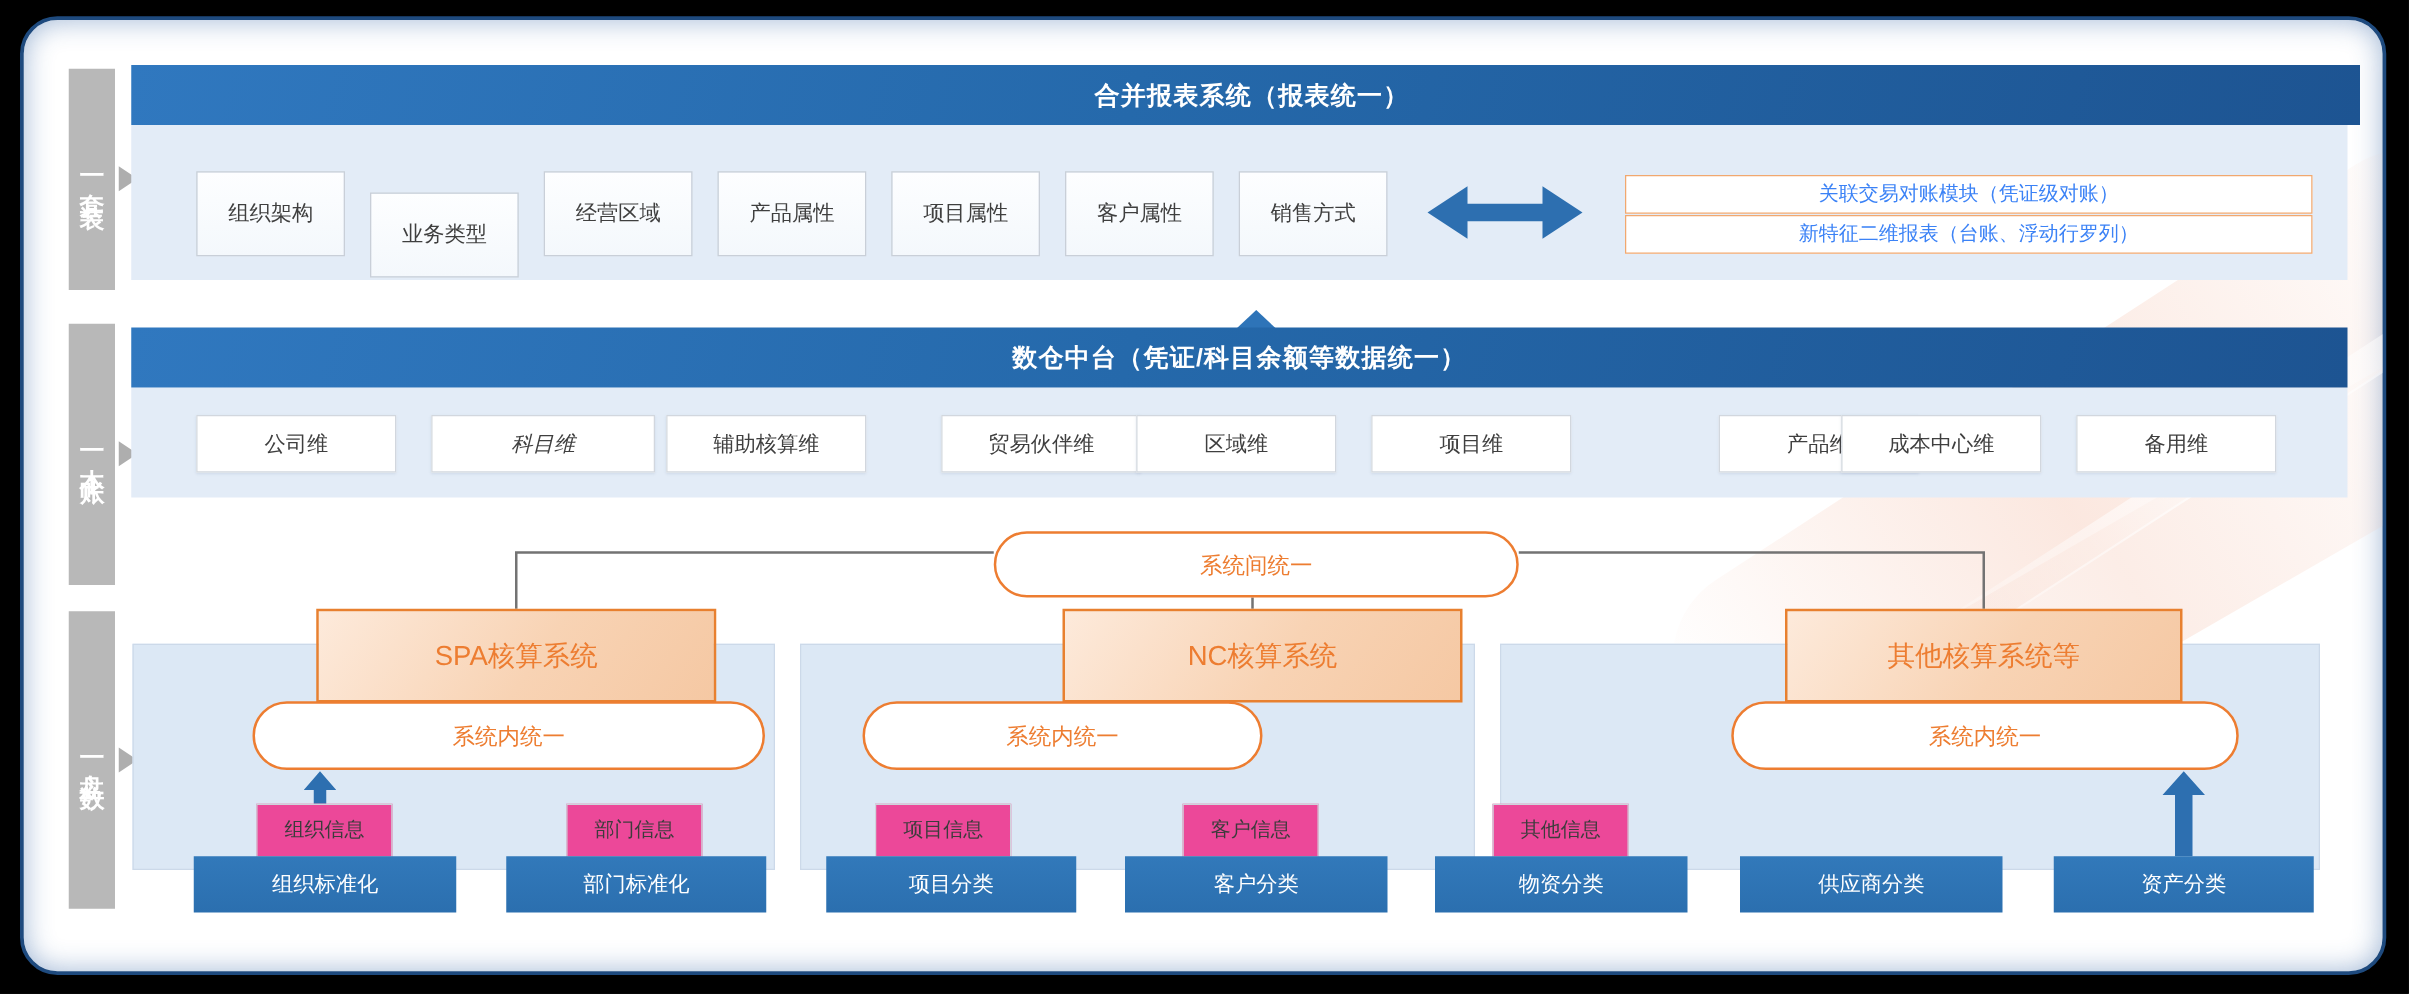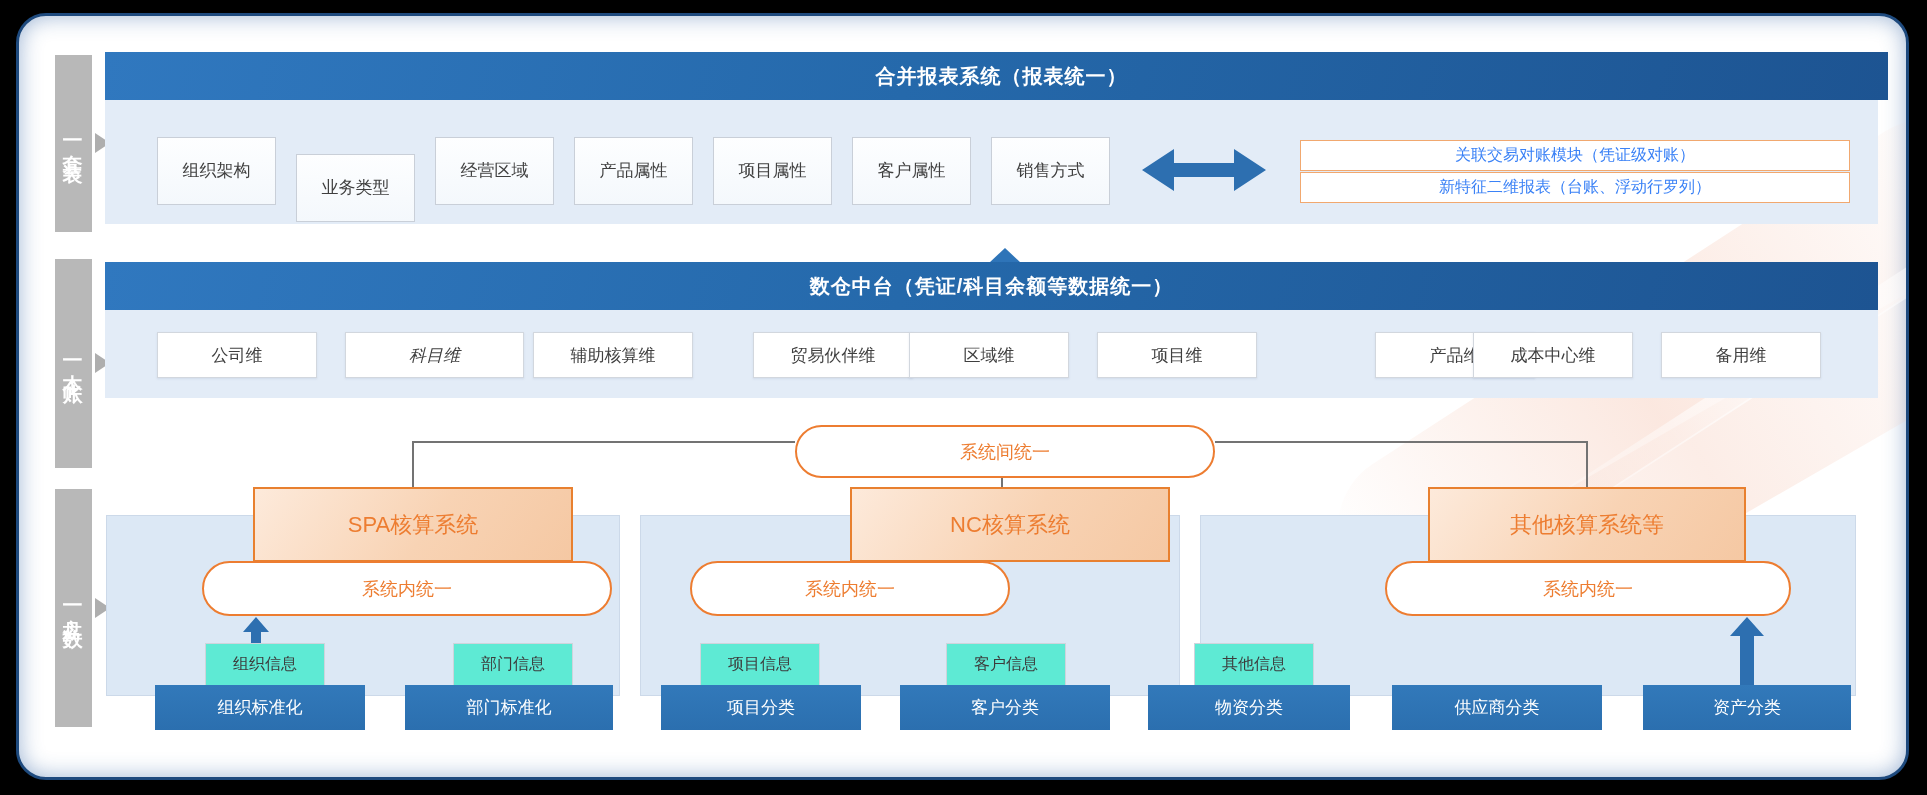--- a/index.html
+++ b/index.html
@@ -41,21 +41,21 @@
         box-sizing:border-box;color:#3f3f3f;display:flex;align-items:center;justify-content:center;
         font-size:17px;box-shadow:0 1px 2px rgba(120,140,170,.18);}
   .modbox{position:absolute;left:1300px;width:550px;height:31px;background:#fff;
         border:1px solid #f1a86f;box-sizing:border-box;color:#3b82f6;font-size:16px;
         display:flex;align-items:center;justify-content:center;}
   .sysbox{position:absolute;top:487px;height:75px;border:2px solid #e8802f;box-sizing:border-box;
         background:linear-gradient(125deg,#fdeadb 0%,#f8d3b4 55%,#f5c8a3 100%);
         color:#ed7d31;font-size:22px;display:flex;align-items:center;justify-content:center;}
   .pill{position:absolute;background:#fff;border:2px solid #ed7d31;box-sizing:border-box;
         color:#ed7d31;font-size:18px;display:flex;align-items:center;justify-content:center;}
-  .infobox{position:absolute;top:643px;width:120px;height:43px;background:#5eead4;
+  .infobox{position:absolute;top:643px;width:109px;height:43px;background:#ec4899;
         border:1px solid #ced4dc;box-sizing:border-box;color:#3c3c3c;font-size:16px;
         display:flex;align-items:center;justify-content:center;}
   .bluebox{position:absolute;top:685px;height:45px;background:linear-gradient(180deg,#3279ba,#2b6faf);
         color:#fff;font-size:17px;display:flex;align-items:center;justify-content:center;}
   svg.cx{position:absolute;left:0;top:0;pointer-events:none;}
 </style>
 </head>
 <body>
 
 <div class="stage">

